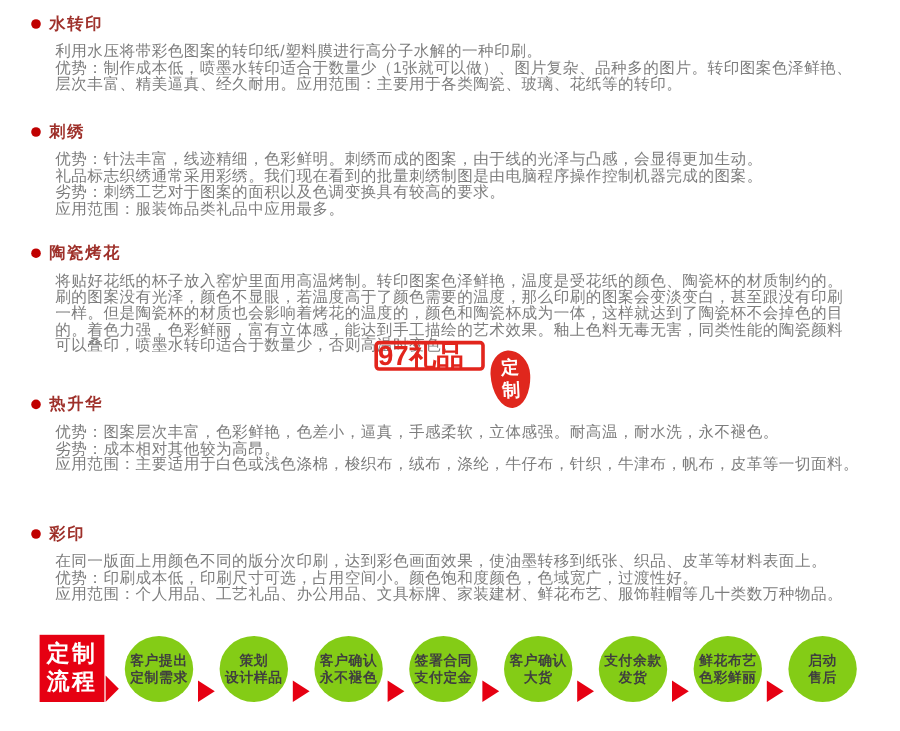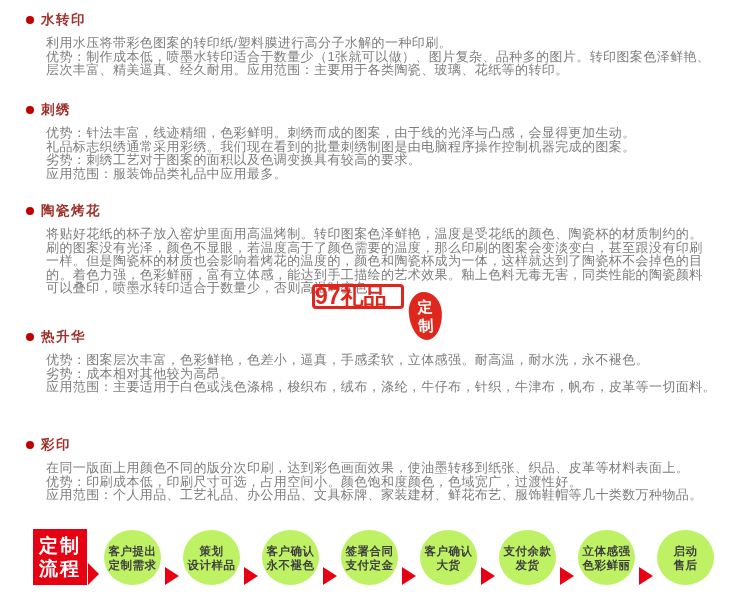--- a/index.html
+++ b/index.html
@@ -33,21 +33,21 @@
   .flow { position:absolute; left:33px; top:527px; height:58px; display:flex; align-items:flex-end; }
   .flow-title {
     width:54px; height:56px; background:#e60012; color:#ffffff; flex:none;
     display:flex; flex-direction:column; align-items:center; justify-content:center;
     font-size:19px; font-weight:bold; line-height:23px; letter-spacing:2px;
   }
   .tri { flex:none; width:0; height:0; border-top:9px solid transparent; border-bottom:9px solid transparent; }
   .title-arrow { border-left:11px solid #e60012; border-top-width:11px; border-bottom-width:11px; margin:0 5px 0 1px; }
   .sep { border-left:14px solid #e60012; margin:0 4px; }
   .step {
-    width:57px; height:55px; background:#bef264; border-radius:50%; flex:none;
+    width:57px; height:55px; background:#84cc16; border-radius:50%; flex:none;
     display:flex; flex-direction:column; align-items:center; justify-content:center;
     color:#3f3f3f; font-size:11.5px; font-weight:bold; line-height:14px;
     letter-spacing:0.5px; text-align:center;
   }
 </style>
 </head>
 <body>
 
 <div class="page">
 
@@ -159,21 +159,21 @@
     </div>
     <span class="tri sep"></span>
 
     <div class="step">
       <span>支付余款</span>
       <span>发货</span>
     </div>
     <span class="tri sep"></span>
 
     <div class="step">
-      <span>立体感强</span>
+      <span>鲜花布艺</span>
       <span>色彩鲜丽</span>
     </div>
     <span class="tri sep"></span>
 
     <div class="step">
       <span>启动</span>
       <span>售后</span>
     </div>
   </div>
 

